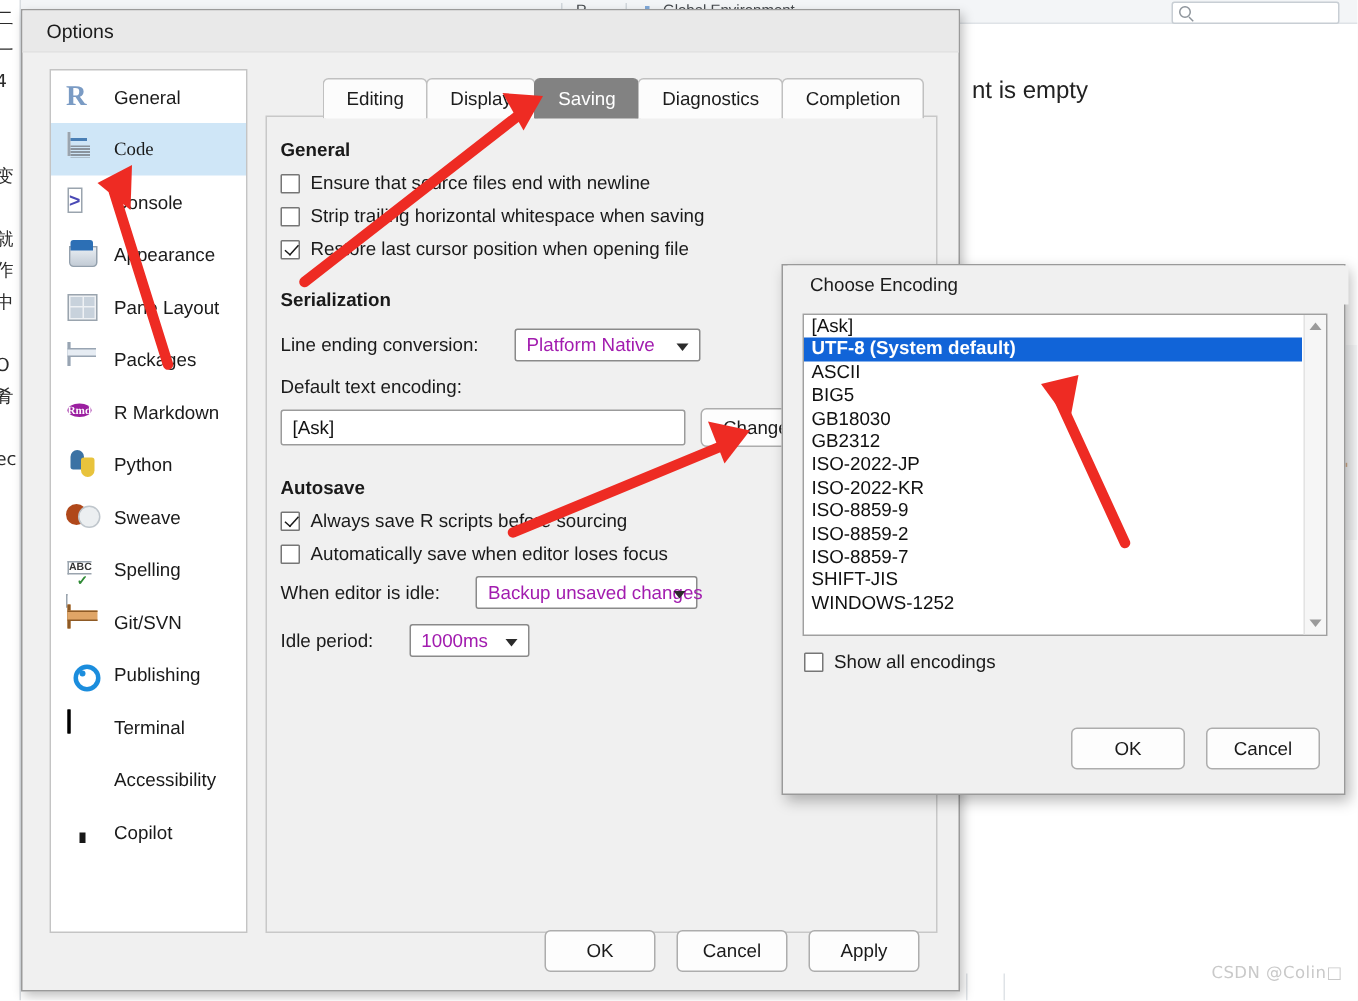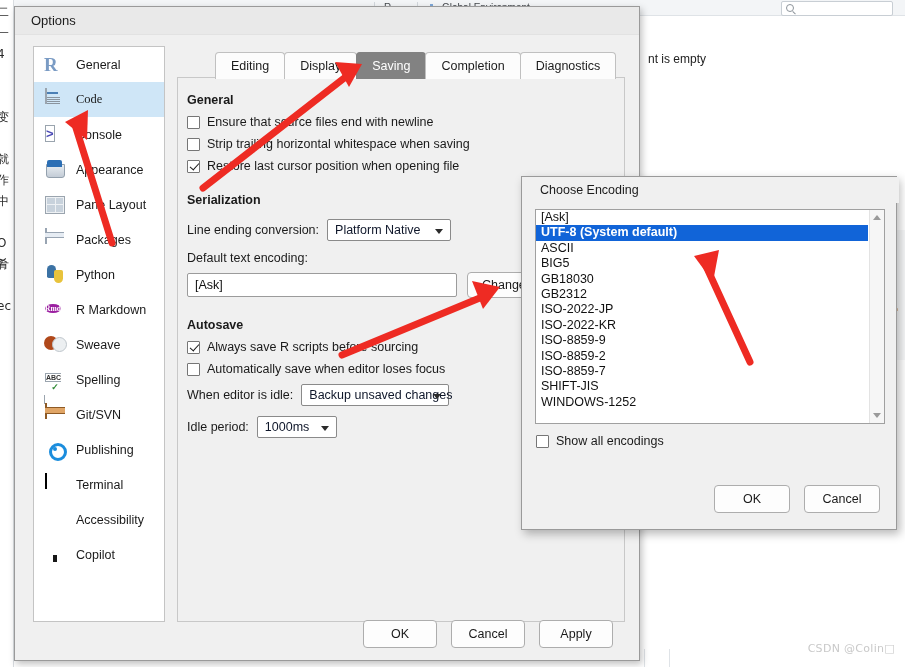--- a/index.html
+++ b/index.html
@@ -57,21 +57,21 @@
   .ide-searchbox .mag {
     position:absolute; left:4px; top:2px; width:8px; height:8px;
     border:1.4px solid #8d949b; border-radius:50%;
   }
   .ide-searchbox .mag::after {
     content:""; position:absolute; left:6px; top:6px; width:4px; height:1.4px;
     background:#8d949b; transform:rotate(45deg); transform-origin:0 0;
   }
 
   .ide-envmsg {
-    position:absolute; left:648px; top:52px; font-size:12px; color:#222;
+    position:absolute; left:648px; top:52px; font-size:16px; color:#222;
     white-space:nowrap;
   }
   .ide-rail {
     position:absolute; right:0; top:230px; width:24px; height:130px;
     background:#f7f8f9; border-left:1px solid #dcdfe3;
   }
   .rail-icon { position:absolute; left:5px; width:14px; height:14px; opacity:.55; }
   .rail-glyph { font-size:11px; color:#8e969e; }
 
   .ide-bottom-split {
@@ -181,21 +181,21 @@
     border:solid #1a1a1a; border-width:0 1.6px 1.6px 0; transform:rotate(42deg);
   }
   .chklabel { font-size:12.5px; color:#1a1a1a; white-space:nowrap; }
 
   .fieldrow { display:flex; align-items:center; gap:8px; margin-bottom:10px; }
   .flabel { font-size:12.5px; color:#1a1a1a; white-space:nowrap; }
 
   .selbox {
     height:22px; background:#fff; border:1px solid #8a8a8a; border-radius:2px;
     display:flex; align-items:center; padding:0 22px 0 7px; position:relative;
-    font-size:12.5px; color:#0f172a; white-space:nowrap;
+    font-size:12.5px; color:#a21caf; white-space:nowrap;margin-left:16px;
   }
   .selbox::after {
     content:""; position:absolute; right:7px; top:9px;
     width:0;height:0;border-left:4px solid transparent;border-right:4px solid transparent;
     border-top:5px solid #2b2b2b;
   }
 
   .txtbox {
     height:24px; background:#ffffff; border:1px solid #9b9b9b; border-radius:2px;
     display:flex; align-items:center; padding:0 7px; font-size:12.5px; color:#111;
@@ -367,27 +367,27 @@
           </span>
         <span class="side-label">Pane Layout</span>
       </div>
 
       <div class="side-item">
         <span class="side-ico"><span class="ic-pkg"></span></span>
         <span class="side-label">Packages</span>
       </div>
 
       <div class="side-item">
+        <span class="side-ico"><span class="ic-rmd">Rmd</span></span>
+        <span class="side-label">R Markdown</span>
+      </div>
+
+      <div class="side-item">
         <span class="side-ico"><span class="ic-py"></span></span>
         <span class="side-label">Python</span>
-      </div>
-
-      <div class="side-item">
-        <span class="side-ico"><span class="ic-rmd">Rmd</span></span>
-        <span class="side-label">R Markdown</span>
       </div>
 
       <div class="side-item">
         <span class="side-ico"><span class="ic-sweave"></span></span>
         <span class="side-label">Sweave</span>
       </div>
 
       <div class="side-item">
         <span class="side-ico"><span class="ic-spell">ABC<b>✓</b></span></span>
         <span class="side-label">Spelling</span>
@@ -425,24 +425,24 @@
       <div class="tab">
           <span>Editing</span>
         </div>
       <div class="tab">
           <span>Display</span>
         </div>
       <div class="tab active">
           <span>Saving</span>
         </div>
       <div class="tab">
+          <span>Diagnostics</span>
+        </div>
+      <div class="tab">
           <span>Completion</span>
-        </div>
-      <div class="tab">
-          <span>Diagnostics</span>
         </div>
     </div>
 
     <div class="panel-body">
 
       <div class="grp-head" style="margin-top:2px;">General</div>
 
       <div class="chkrow">
         <span class="chkbox"></span>
         <span class="chklabel">Ensure that source files end with newline</span>

